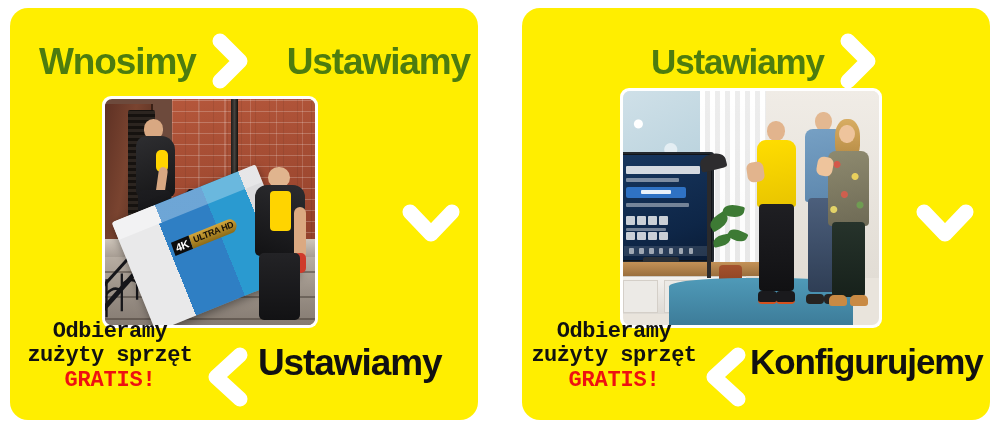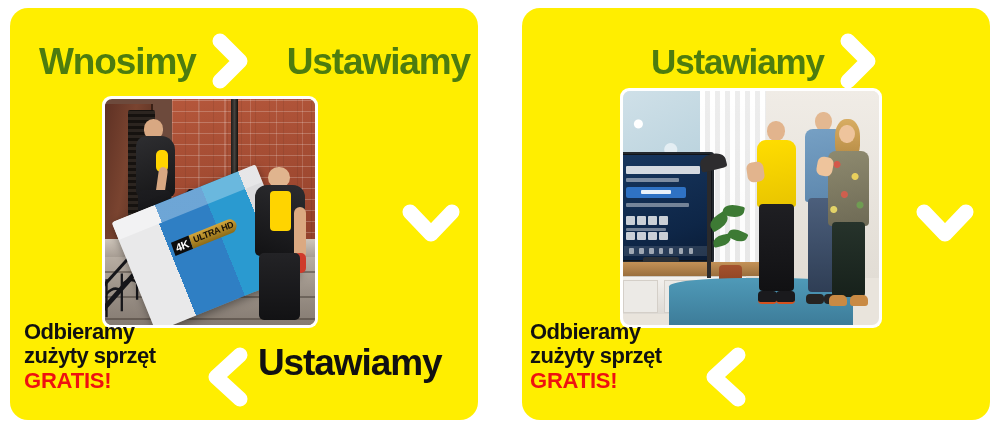--- a/index.html
+++ b/index.html
@@ -81,22 +81,23 @@
   
   .bottom{
     position:absolute;
     left:0;bottom:14px;width:100%;
     height:86px;
   }
   .recycle{
     position:absolute;
     left:14px;top:0;
     width:172px;
-    text-align:left;
+    text-align:center;
     line-height:1.08;
+    font-family:Liberation Mono, monospace;
   }
   .p2 .recycle{left:8px;width:168px;}
   .recycle .l1,.recycle .l2{
     font-weight:bold;font-size:22px;color:#111;
     letter-spacing:-0.5px;display:block;
   }
   .recycle .l3{
     font-weight:bold;font-size:22px;color:#ee1111;
     letter-spacing:-0.2px;display:block;margin-top:1px;
   }
@@ -658,20 +659,21 @@
         </div>
       </div>
     </div>
 
     <div class="bottom">
       <div class="recycle">
         <span class="l1">Odbieramy</span>
         <span class="l2">zużyty sprzęt</span>
         <span class="l3">GRATIS!</span>
       </div>
+      <span class="last-word">Konfigurujemy</span>
     </div>
 
     <svg class="chev chev-left-bottom" viewBox="0 0 60 62">
       <path d="M44 9 L20 31 L44 53" fill="none" stroke="#ffffff" stroke-width="15" stroke-linecap="round" stroke-linejoin="round"></path>
     </svg>
   </div>
 
 </div>
 
 </body></html>

